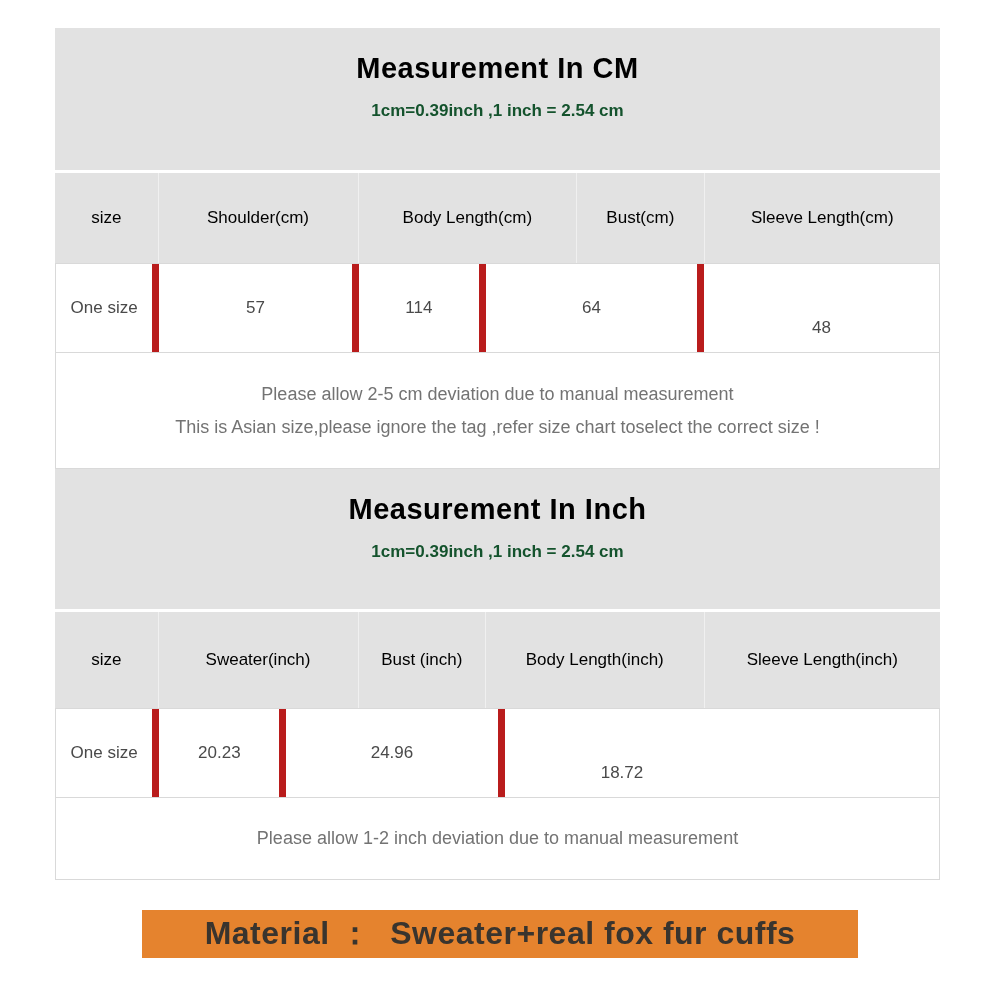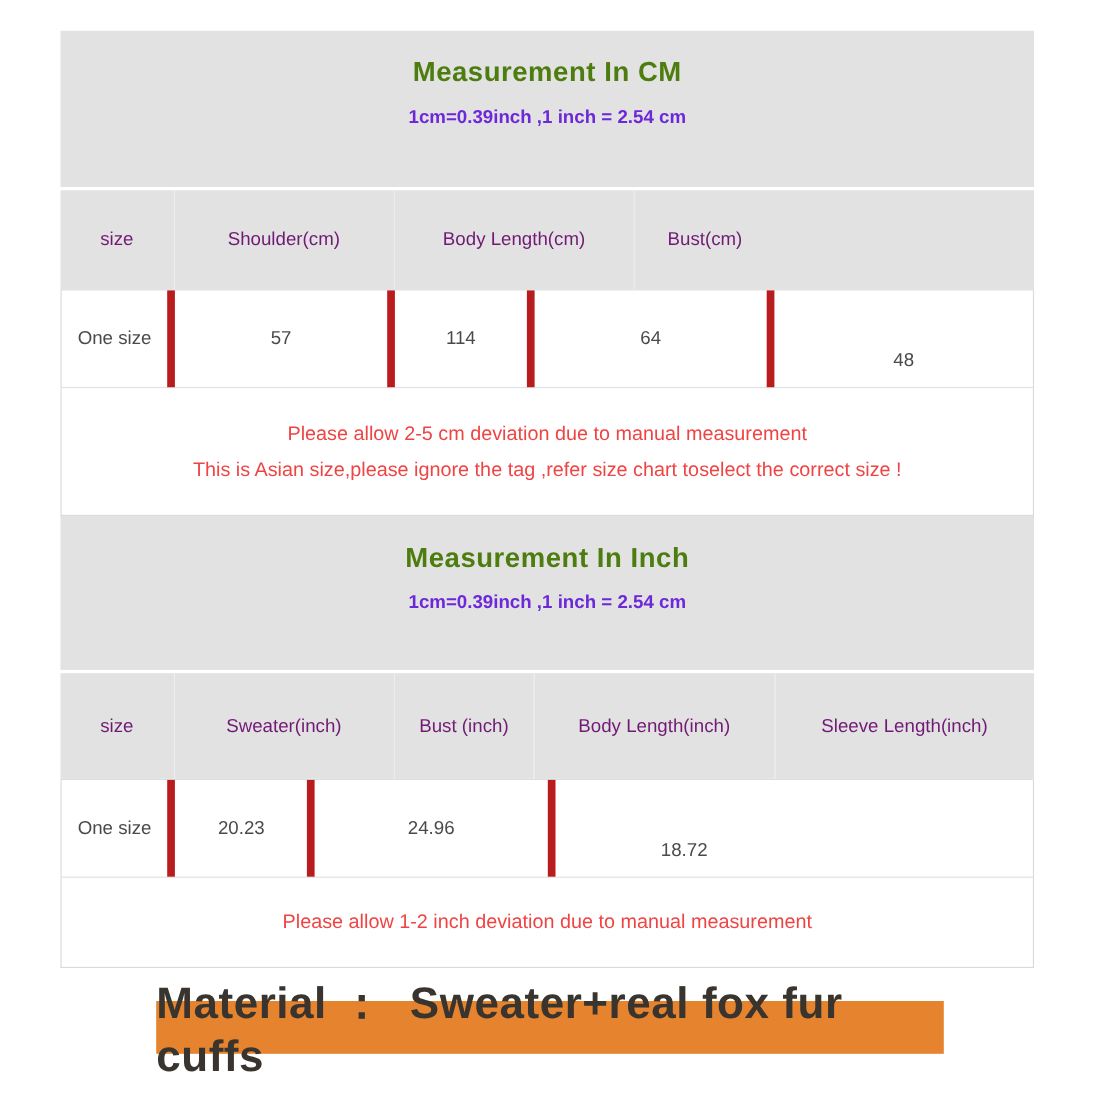--- a/index.html
+++ b/index.html
@@ -2,65 +2,66 @@
 <html><head>
 <meta charset="utf-8">
 <style>
   * { margin:0; padding:0; box-sizing:border-box; }
   html,body { width:1000px; height:1000px; background:#ffffff; font-family:"Liberation Sans", sans-serif; }
   .chart-wrap { width:885px; margin:28px 0 0 55px; color:#404040; }
 
   
   .title-block { background:#e2e2e2; height:142px; text-align:center; padding-top:24px; }
   .title-block.inch { height:140px; margin-top:0; }
-  .big-title { font-size:25px; font-weight:bold; color:#4d7c0f; letter-spacing:0.5px; }
-  .sub-title { margin-top:16px; font-size:17px; font-weight:600; color:#6d28d9; }
+  .big-title { font-size:29px; font-weight:bold; color:#000000; letter-spacing:0.5px; }
+  .sub-title { margin-top:16px; font-size:17px; font-weight:600; color:#14532d; }
 
   
   .t-row { display:flex; width:100%; }
   .t-row .cell { display:flex; align-items:center; justify-content:center; text-align:center; }
   .c0{width:11.7%;} .c1{width:22.6%;} .c2{width:14.4%;} .c3{width:24.7%;} .c4{width:26.6%;}
 
-  .header-row { background:#e2e2e2; height:90px; margin-top:3px; font-size:17px; color:#701a75; }
+  .header-row { background:#e2e2e2; height:90px; margin-top:3px; font-size:17px; color:#000000; }
   .header-row.inch { height:96px; }
   .header-row .cell { border-right:1px solid #f0f0f0; }
   .header-row .cell:last-child { border-right:none; }
 
   .data-row { background:#ffffff; height:90px; border:1px solid #d9d9d9; font-size:17px; color:#4a4a4a; }
   .data-row .cell { border-right:7px solid #b91c1c; }
   .data-row .cell:last-child { border-right:none;margin-top:40px; }
 
   .note-block { background:#ffffff; border:1px solid #d9d9d9; border-top:none;
                 display:flex; flex-direction:column; align-items:center; justify-content:center;
-                font-size:18px; color:#ef4444; }
+                font-size:18px; color:#737373; }
   .note-block.cm { height:116px; }
   .note-block.cm .note-line { line-height:33px; }
   .note-block.inch { height:82px; }
 
   
   .banner { width:716px; height:48px; margin:30px auto 0 auto; background:#e5832e;
             display:flex; align-items:center; justify-content:center; }
-  .banner-text { font-size:40px; font-weight:bold; color:#39342e; white-space:pre-wrap; letter-spacing:0.5px; }
+  .banner-text { font-size:32px; font-weight:bold; color:#39342e; white-space:pre-wrap; letter-spacing:0.5px; }
 </style>
 </head>
 <body>
 
 <div class="chart-wrap">
 
   <div class="section">
     <div class="title-block">
       <div class="big-title">Measurement In CM</div>
       <div class="sub-title">1cm=0.39inch ,1 inch = 2.54 cm</div>
     </div>
 
     <div class="t-row header-row">
       <div class="cell c0">size</div>
       <div class="cell c1">Shoulder(cm)</div>
       <div class="cell c3">Body Length(cm)</div>
       <div class="cell c2">Bust(cm)</div>
+      <div class="cell c4">Sleeve Length(cm)</div>
     </div>
 
     <div class="t-row data-row">
       <div class="cell c0">One size</div>
       <div class="cell c1">57</div>
       <div class="cell c2">114</div>
       <div class="cell c3">64</div>
       <div class="cell c4">48</div>
     </div>
 

